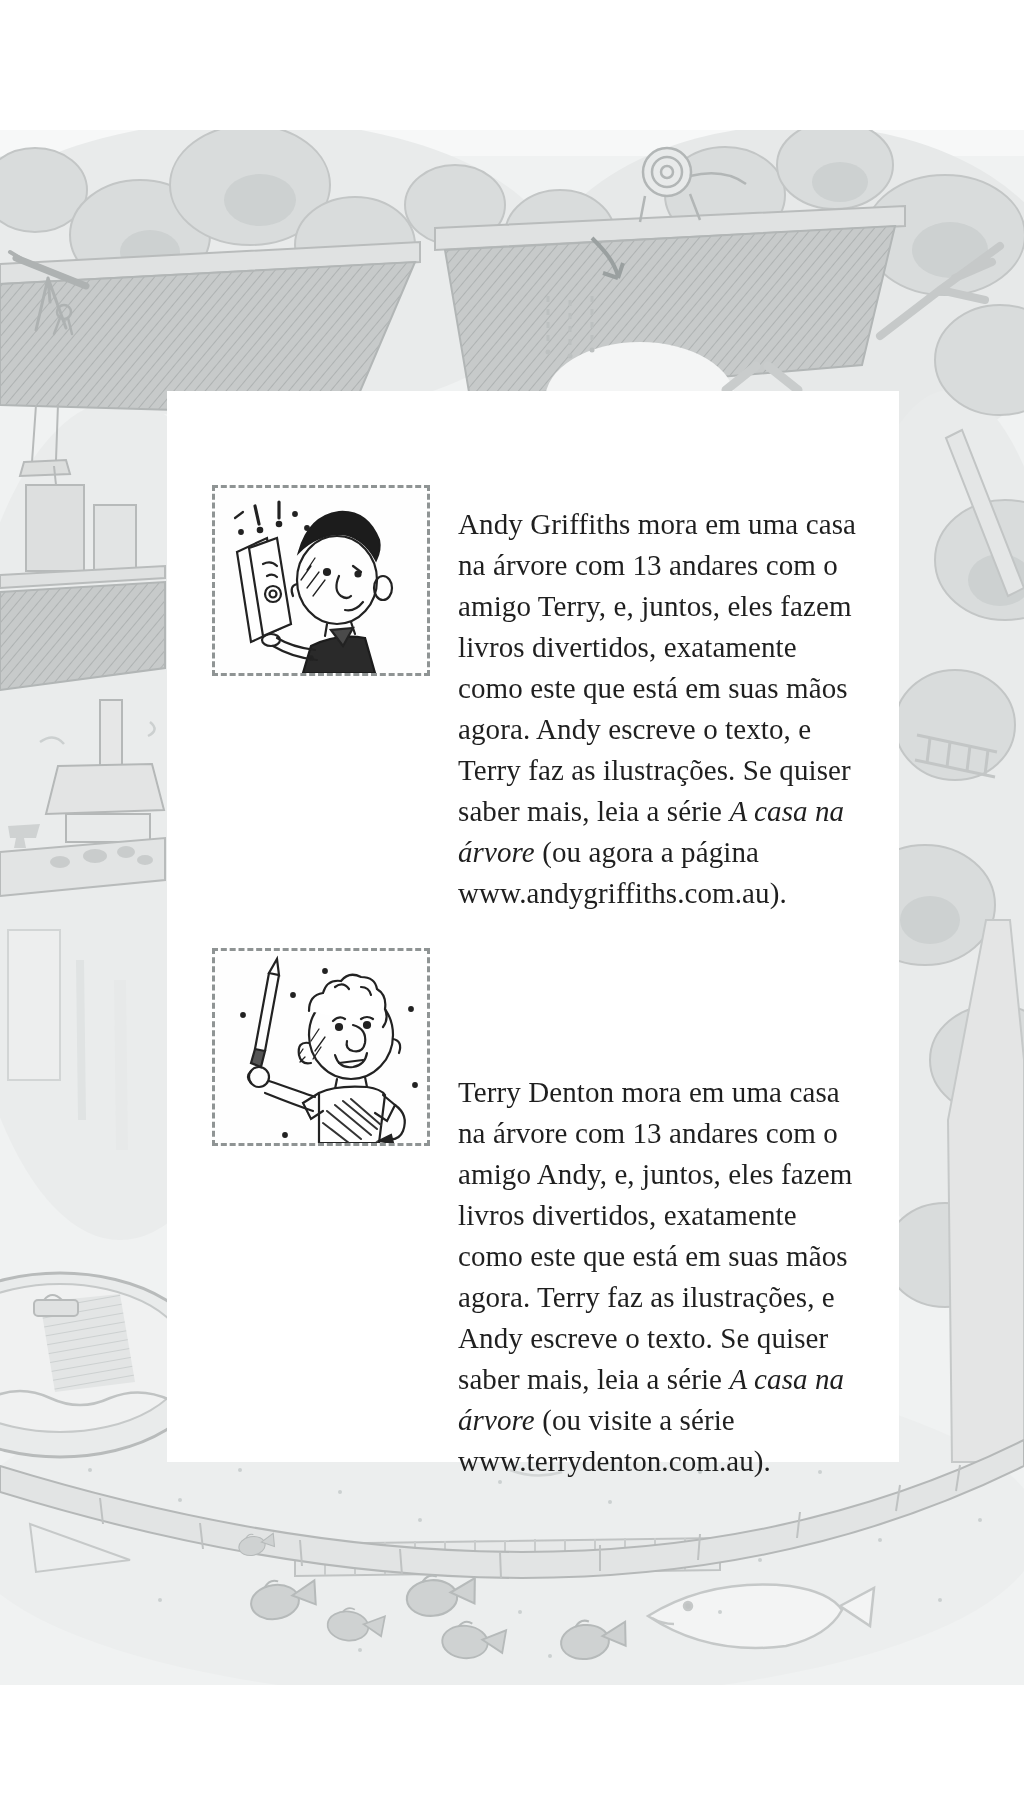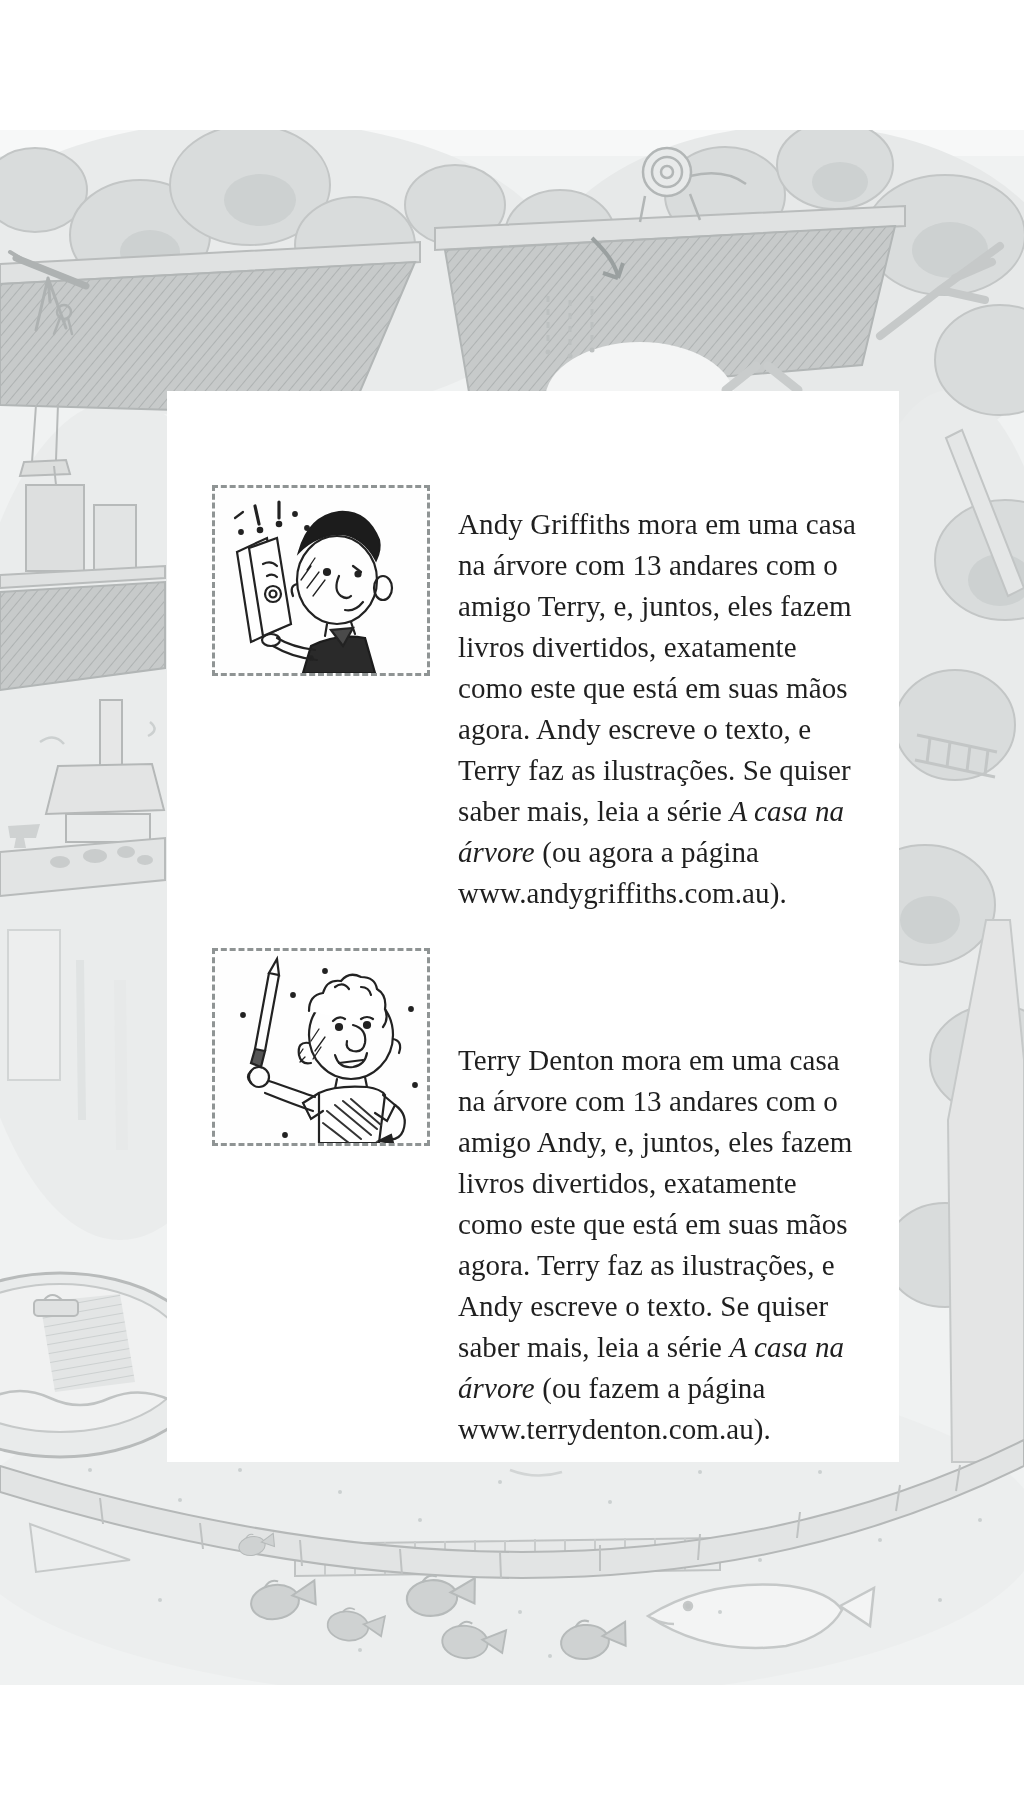--- a/index.html
+++ b/index.html
@@ -27,21 +27,21 @@
   .frame-terry{top:557px;width:218px;height:198px;}
   .portrait-frame svg{display:block;width:100%;height:100%;}
   .bio-text{
     position:absolute;left:291px;width:445px;
     font-size:29px;line-height:41px;color:#1f1f1f;
     white-space:pre-line;
     text-align:left;
     letter-spacing:0.1px;
   }
   .bio-andy{top:84px;}
-  .bio-terry{top:620px;}
+  .bio-terry{top:652px;}
   .series-italic{font-style:italic;}
 </style>
 </head>
 <body>
 
 <div id="page">
 
   <svg id="bg-art" viewBox="0 130 1024 1555" xmlns="http://www.w3.org/2000/svg" aria-hidden="true">
     <defs>
       <pattern id="hatchD" width="8" height="8" patternUnits="userSpaceOnUse" patternTransform="rotate(40)">
@@ -329,17 +329,17 @@
     </div>
 
     <p class="bio-text bio-terry"><span>Terry Denton mora em uma casa
 na árvore com 13 andares com o
 amigo Andy, e, juntos, eles fazem
 livros divertidos, exatamente
 como este que está em suas mãos
 agora. Terry faz as ilustrações, e
 Andy escreve o texto. Se quiser
 saber mais, leia a série </span><span class="series-italic">A casa na
-árvore</span><span> (ou fazem a página
+árvore</span><span> (ou visite a série
 www.terrydenton.com.au).</span></p>
 
   </div>
 </div>
 
 </body></html>

